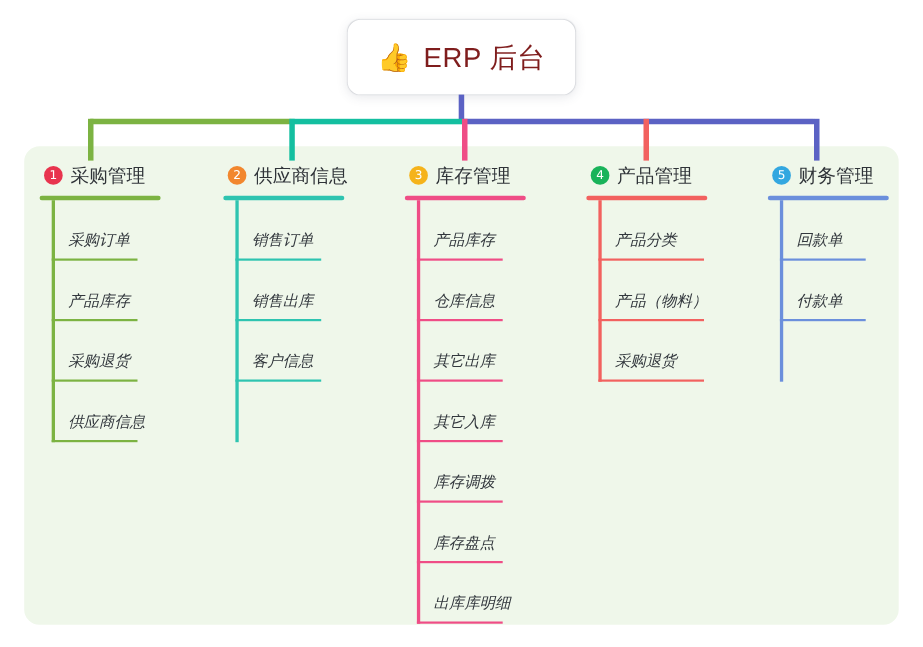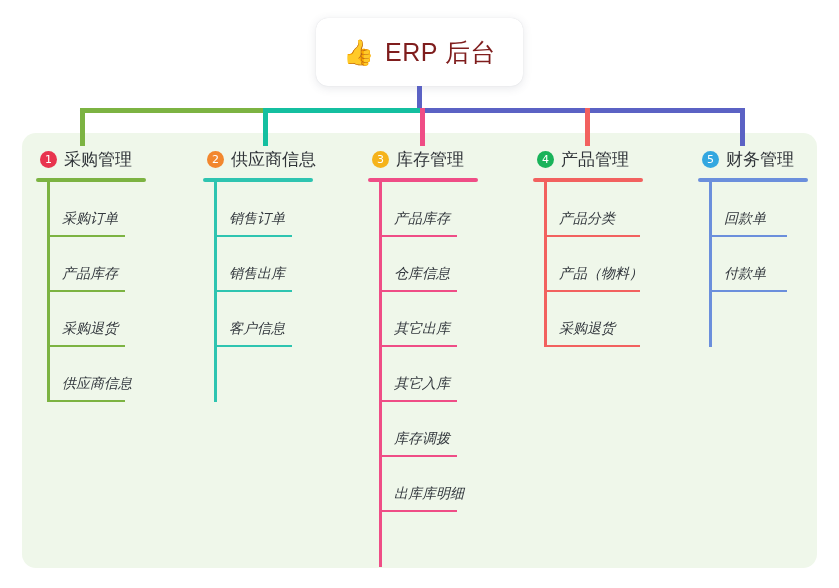--- a/index.html
+++ b/index.html
@@ -238,20 +238,24 @@
         </div>
         <div class="leaf">
           <span class="leaf-text">其它入库</span>
           <div class="leaf-rule" style="width: 78px; background: rgb(239, 77, 134);"></div>
         </div>
         <div class="leaf">
           <span class="leaf-text">库存调拨</span>
           <div class="leaf-rule" style="width: 78px; background: rgb(239, 77, 134);"></div>
         </div>
         <div class="leaf">
+          <span class="leaf-text">库存盘点</span>
+          <div class="leaf-rule" style="width: 78px; background: rgb(239, 77, 134);"></div>
+        </div>
+        <div class="leaf">
           <span class="leaf-text">出库库明细</span>
           <div class="leaf-rule" style="width: 78px; background: rgb(239, 77, 134);"></div>
         </div>
       </div>
     </div>
     <div class="column" style="left: 533px;">
       <div class="col-head">
         <span class="badge" style="background: rgb(25, 179, 90);">4</span>
         <span class="col-title">产品管理</span>
       </div>

